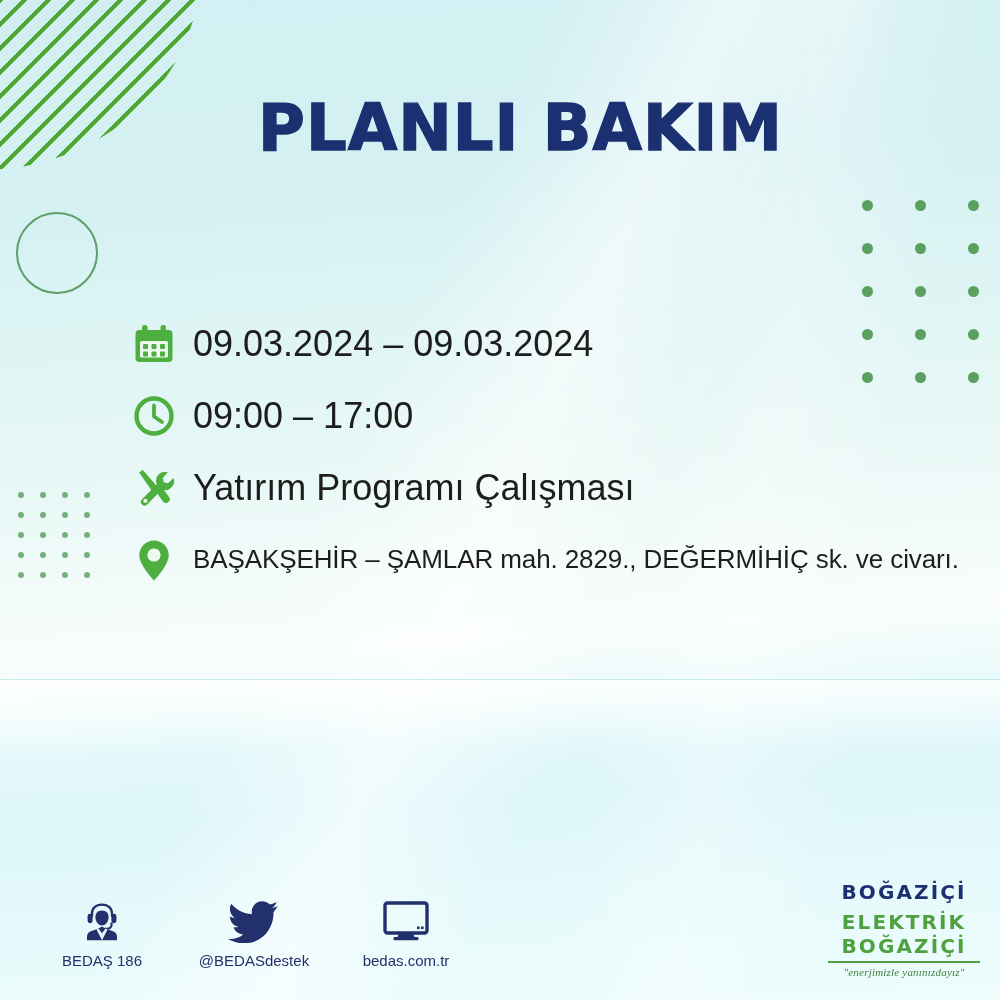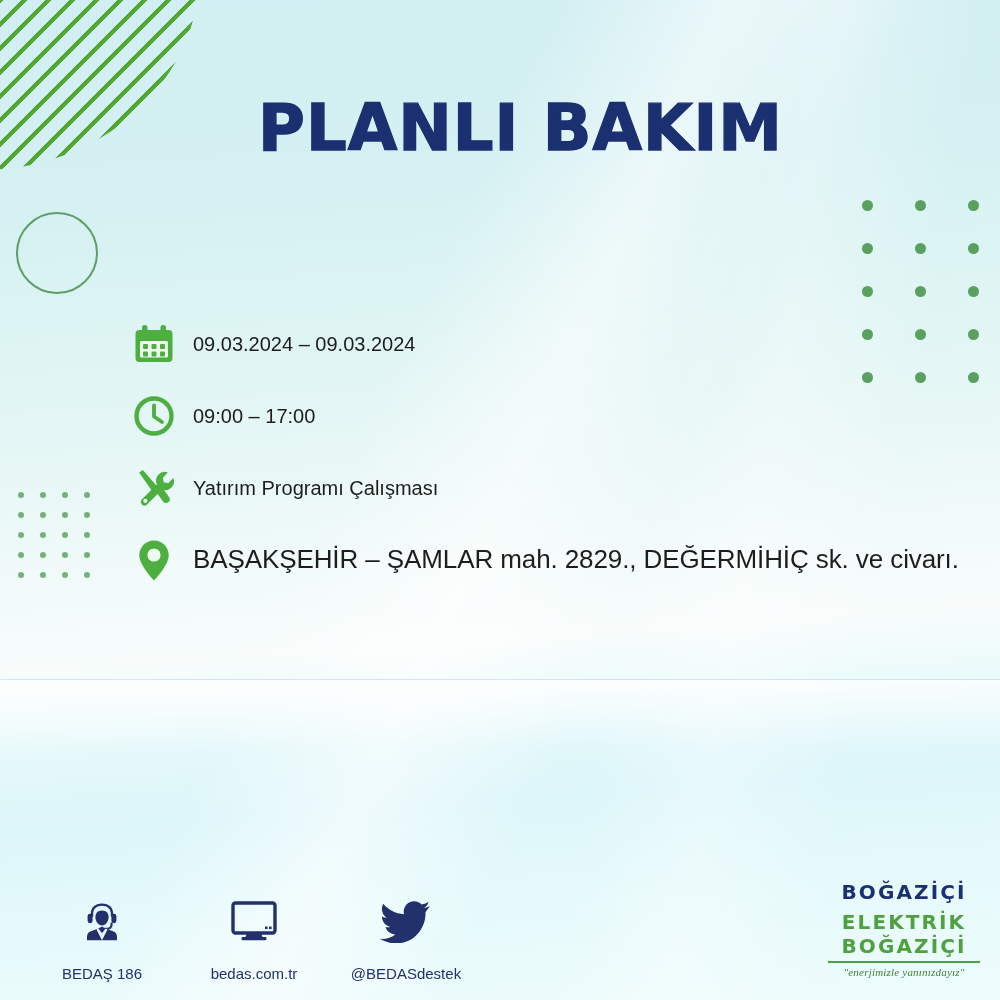--- a/index.html
+++ b/index.html
@@ -143,21 +143,21 @@
   .info-icon {
     width: 62px;
     flex: 0 0 62px;
     display: flex;
     align-items: center;
     justify-content: flex-start;
   }
   .info-text {
     color: #1d1d1d;
     font-family: "Liberation Sans", sans-serif;
-    font-size: 20px;
+    font-size: 36px;
     line-height: 1.2;
     white-space: nowrap;
   }
   .info-text.small { font-size: 26px; letter-spacing: -0.1px; }
 
   
   #contacts {
     position: absolute;
     left: 46px;
     top: 893px;
@@ -166,21 +166,21 @@
     gap: 40px;
   }
   .contact {
     width: 112px;
     display: flex;
     flex-direction: column;
     align-items: center;
   }
   .contact .glyph { height: 50px; display: flex; align-items: flex-end; justify-content: center; }
   .contact .clabel {
-    margin-top: 22px;
+    margin-top: 9px;
     font-size: 15px;
     color: #22306c;
     font-family: "Liberation Sans", sans-serif;
     white-space: nowrap;
   }
 
   
   #logo {
     position: absolute;
     right: 18px;
@@ -352,49 +352,49 @@
           <path d="M23 11.5 c-4.3 0 -6.6 2.8 -6.6 6.6 c0 4.6 3.0 8.4 6.6 8.4 s6.6 -3.8 6.6 -8.4 c0 -3.8 -2.3 -6.6 -6.6 -6.6 z" fill="#22306c"></path>
           <path d="M23 27.6 l-3.6 2.0 -8.0 3.0 c-2.1 0.9 -3.4 2.9 -3.4 5.2 v3.4 h30 v-3.4 c0 -2.3 -1.3 -4.3 -3.4 -5.2 l-8.0 -3.0 z" fill="#22306c"></path>
           <path d="M19.4 29.6 L23 34.2 l3.6 -4.6 l1.9 0.8 L23 41.2 l-5.5 -10.8 z" fill="#eaf6fb"></path>
         </svg>
       </span>
       <span class="clabel">BEDAŞ 186</span>
     </div>
 
     <div class="contact">
       <span class="glyph">
-        <svg width="50" height="44" viewBox="0 0 50 44" aria-hidden="true">
-          <rect x="4" y="4" width="42" height="30" rx="2.5" fill="none" stroke="#22306c" stroke-width="3.4"></rect>
-          <rect x="40" y="27.5" width="2.6" height="2.6" fill="#22306c"></rect>
-          <rect x="36" y="27.5" width="2.6" height="2.6" fill="#22306c"></rect>
-          <path d="M18 34 h14 l1.6 4.2 h-17.2 z" fill="#22306c"></path>
-          <rect x="12.5" y="38.0" width="25" height="3.2" rx="1.2" fill="#22306c"></rect>
-        </svg>
-      </span>
-      <span class="clabel">bedas.com.tr</span>
-    </div>
-
-    <div class="contact">
-      <span class="glyph">
         <svg width="52" height="44" viewBox="0 0 52 44" aria-hidden="true">
           <path d="M50 7.2 c-1.9 0.9 -3.9 1.4 -6.0 1.7 c2.2 -1.3 3.8 -3.4 4.6 -5.9
                    c-2.0 1.2 -4.3 2.1 -6.7 2.6 C40.0 3.6 37.2 2.3 34.2 2.3
                    c-5.8 0 -10.5 4.7 -10.5 10.5 c0 0.8 0.1 1.6 0.3 2.4
                    C15.3 14.7 8.1 10.8 3.3 4.8 c-0.9 1.6 -1.4 3.4 -1.4 5.3
                    c0 3.6 1.9 6.8 4.7 8.7 c-1.7 -0.1 -3.3 -0.5 -4.7 -1.3 v0.1
                    c0 5.1 3.6 9.3 8.4 10.3 c-0.9 0.2 -1.8 0.4 -2.8 0.4
                    c-0.7 0 -1.3 -0.1 -2.0 -0.2 c1.3 4.2 5.2 7.2 9.8 7.3
                    c-3.6 2.8 -8.1 4.5 -13.0 4.5 c-0.8 0 -1.7 -0.1 -2.5 -0.2
                    c4.6 3.0 10.1 4.7 16.0 4.7 c19.2 0 29.7 -15.9 29.7 -29.7
                    l0 -1.4 C46.7 11.2 48.5 9.4 50 7.2 z" fill="#22306c"></path>
         </svg>
       </span>
       <span class="clabel">@BEDASdestek</span>
     </div>
 
+    <div class="contact">
+      <span class="glyph">
+        <svg width="50" height="44" viewBox="0 0 50 44" aria-hidden="true">
+          <rect x="4" y="4" width="42" height="30" rx="2.5" fill="none" stroke="#22306c" stroke-width="3.4"></rect>
+          <rect x="40" y="27.5" width="2.6" height="2.6" fill="#22306c"></rect>
+          <rect x="36" y="27.5" width="2.6" height="2.6" fill="#22306c"></rect>
+          <path d="M18 34 h14 l1.6 4.2 h-17.2 z" fill="#22306c"></path>
+          <rect x="12.5" y="38.0" width="25" height="3.2" rx="1.2" fill="#22306c"></rect>
+        </svg>
+      </span>
+      <span class="clabel">bedas.com.tr</span>
+    </div>
+
   </div>
 
   <div id="logo">
     <div class="l1">BOĞAZİÇİ</div>
     <div class="l2">ELEKTRİK</div>
     <div class="l3">BOĞAZİÇİ</div>
     <div class="rule"></div>
     <div class="tag">"enerjimizle yanınızdayız"</div>
   </div>
 

